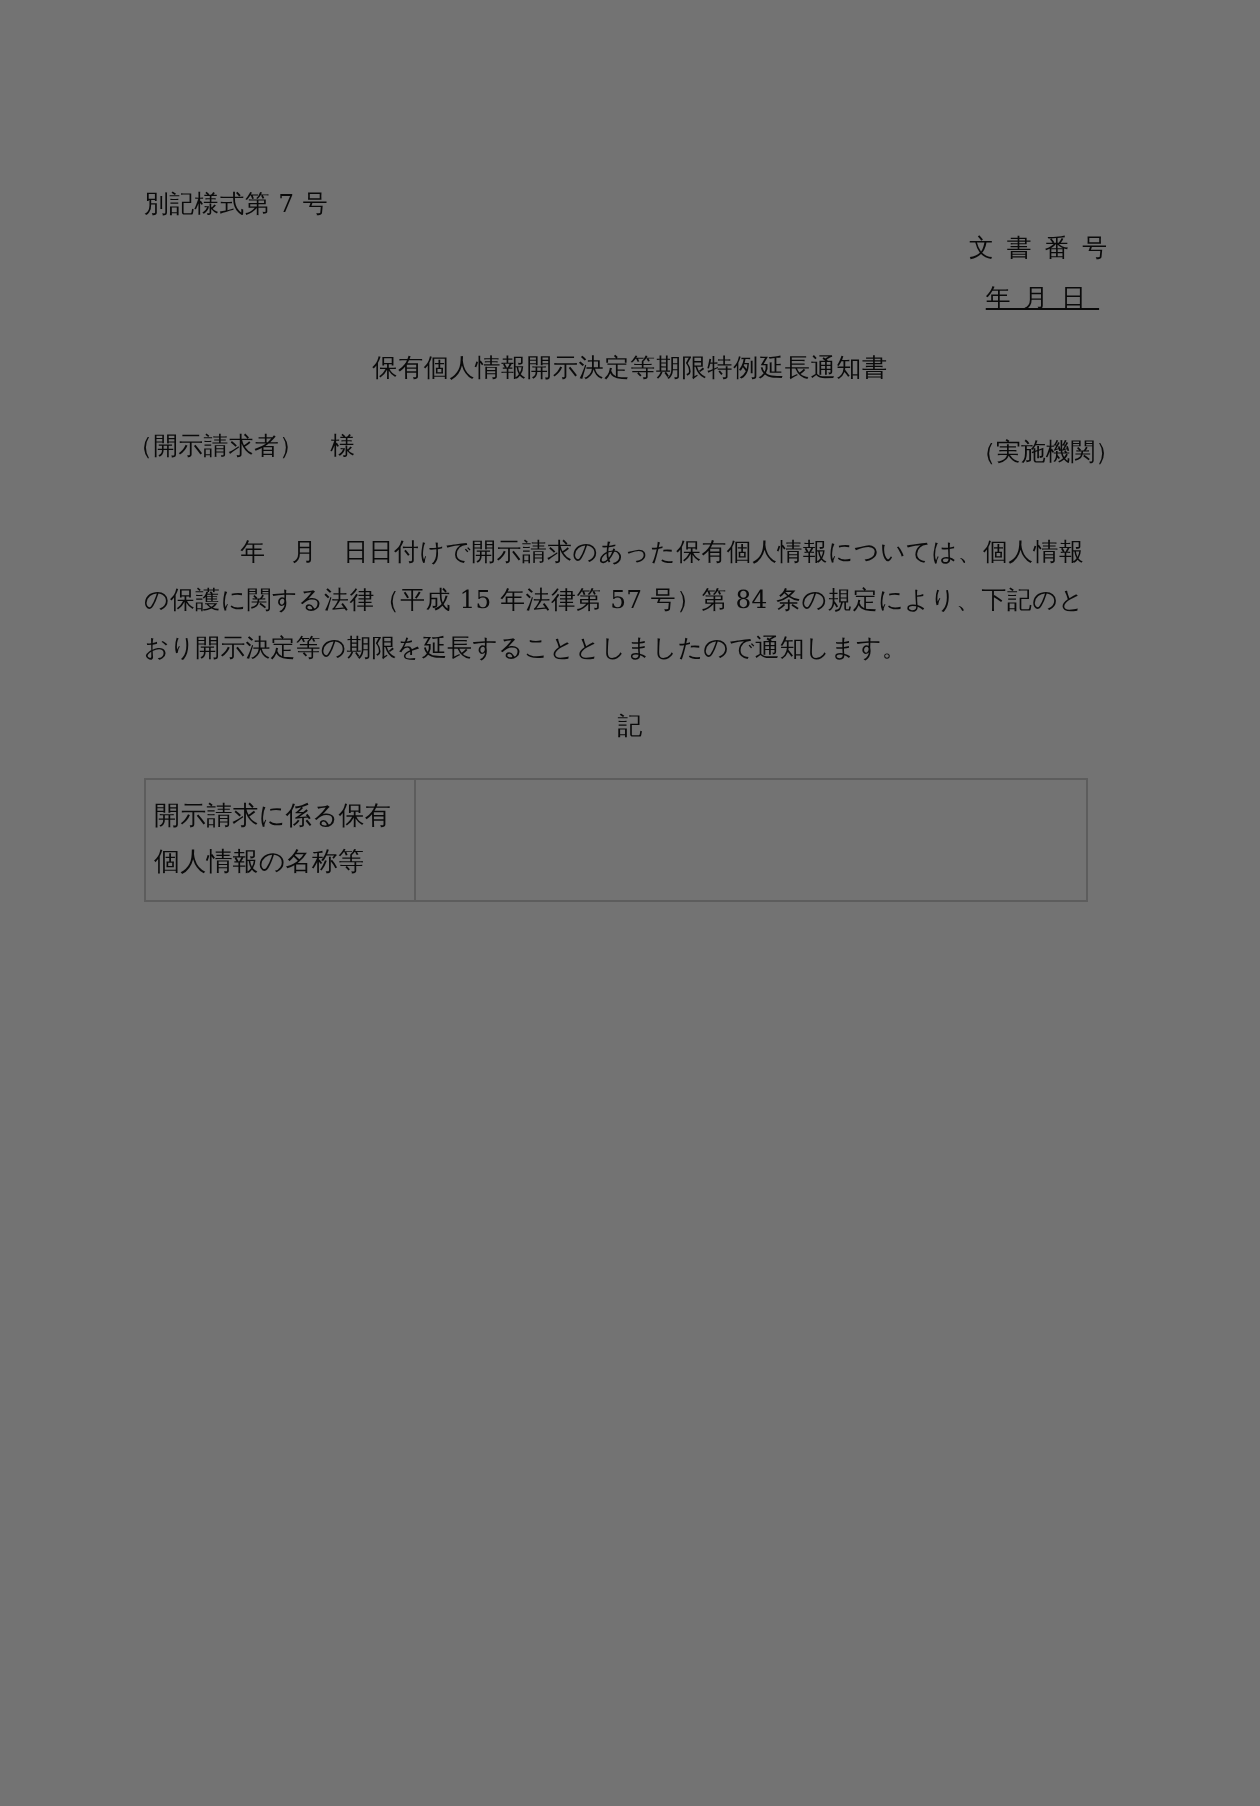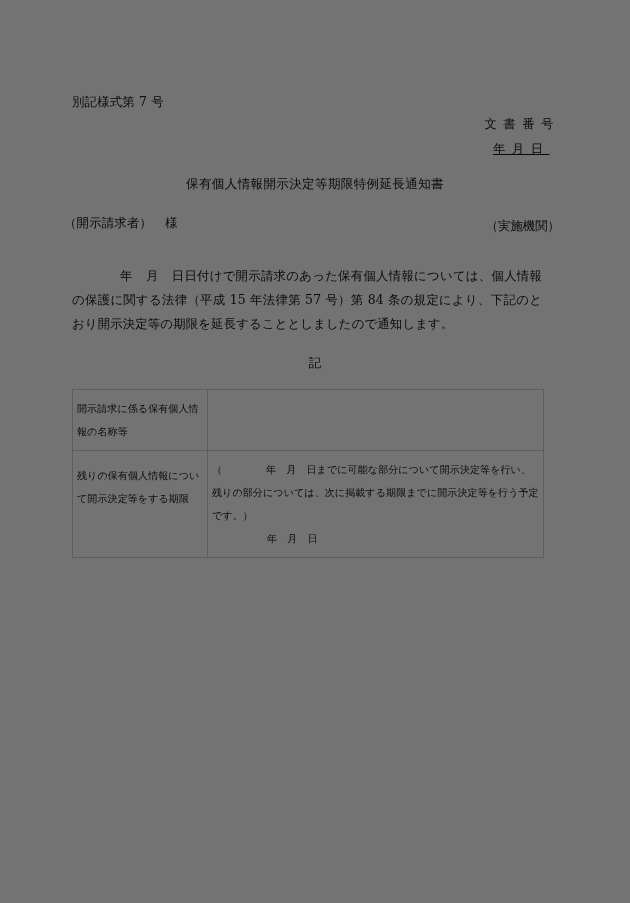--- a/index.html
+++ b/index.html
@@ -122,21 +122,21 @@
   }
 
   
   .form-table {
     position: absolute;
     left: 72px;
     top: 389px;
     width: 469px;
     border-collapse: collapse;
     table-layout: fixed;
-    font-size: 10px;
+    font-size: 13px;
   }
   .form-table td {
     border: 1px solid #5d5d5d;
     vertical-align: top;
     padding: 0;
   }
   .col-label {
     width: 134px;
   }
   .col-value {
@@ -196,25 +196,16 @@
       <tr class="row-1">
         <td class="col-label">
           <div class="label-inner">開示請求に係る保有個人情報の名称等</div>
         </td>
         <td class="col-value">
           <div class="value-inner"></div>
         </td>
       </tr>
 
 
-      <tr class="row-3">
-        <td class="col-label">
-          <div class="label-inner">残りの保有個人情報について開示決定等をする期限</div>
-        </td>
-        <td class="col-value">
-          <div class="value-inner"><span>（</span><span class="gap-wide"></span><span>年　月　日までに可能な部分について開示決定等を行い、残りの部分については、次に掲載する期限までに開示決定等を行う予定です。）</span><span class="deadline-line">年　月　日</span>
-          </div>
-        </td>
-      </tr>
     </tbody>
   </table>
 
 </div>
 
 </body></html>

